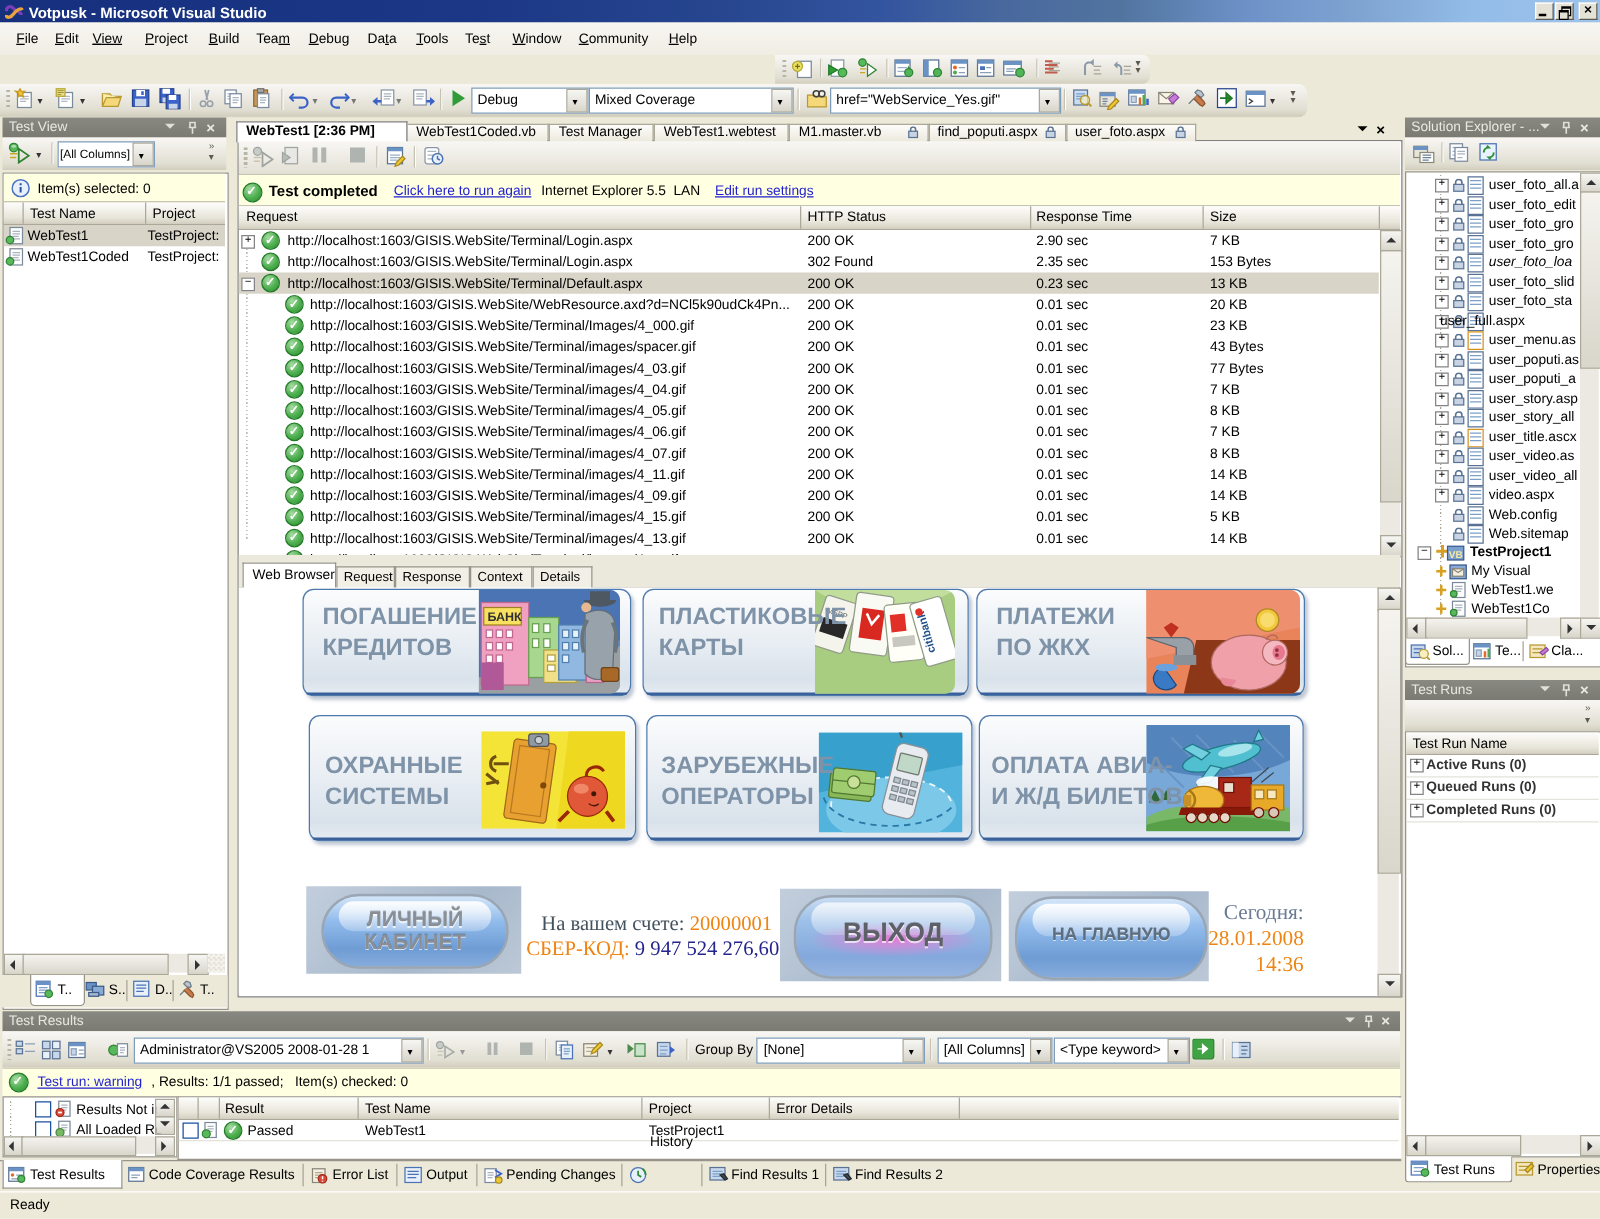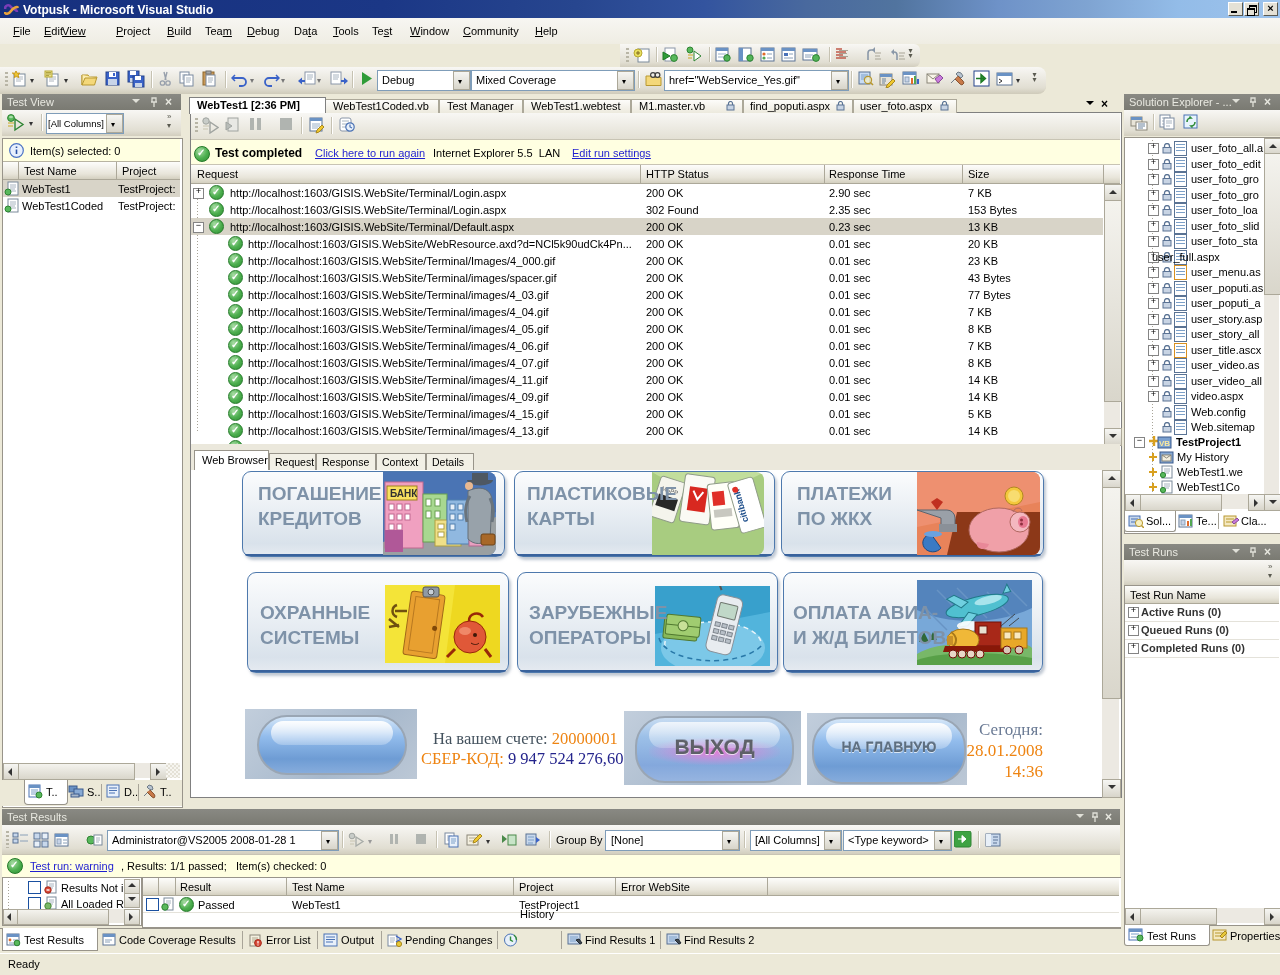--- a/index.html
+++ b/index.html
@@ -38,21 +38,21 @@
   </div>
 <div class="abs" style="left:1244px;top:2px;width:13px;height:12px;background:#E4E1D6;border:1px solid;border-color:#fff #5A5A52 #5A5A52 #fff;">
     <div class="abs" style="left:4px;top:2px;width:6px;height:5px;border:1px solid #000;border-top-width:2px;"></div>
     <div class="abs" style="left:2px;top:5px;width:6px;height:5px;border:1px solid #000;border-top-width:2px;background:#E4E1D6;"></div>
   </div>
 <div class="abs" style="left:1263px;top:2px;width:13px;height:12px;background:#E4E1D6;border:1px solid;border-color:#fff #5A5A52 #5A5A52 #fff;color:#000;font-weight:bold;font-size:11px;text-align:center;line-height:11px;">×</div>
 
 <div class="abs" style="left:0;top:18px;width:1280px;height:26px;background:linear-gradient(#F7F6F2,#EFEDE3);"></div>
 <div class="abs" style="left:13px;top:25px;"><u>F</u>ile</div>
 <div class="abs" style="left:44px;top:25px;"><u>E</u>dit</div>
-<div class="abs" style="left:62px;top:25px;text-decoration:underline;"><u>V</u>iew</div>
+<div class="abs" style="left:74px;top:25px;text-decoration:underline;"><u>V</u>iew</div>
 <div class="abs" style="left:116px;top:25px;"><u>P</u>roject</div>
 <div class="abs" style="left:167px;top:25px;"><u>B</u>uild</div>
 <div class="abs" style="left:205px;top:25px;">Tea<u>m</u></div>
 <div class="abs" style="left:247px;top:25px;"><u>D</u>ebug</div>
 <div class="abs" style="left:294px;top:25px;">Da<u>t</u>a</div>
 <div class="abs" style="left:333px;top:25px;"><u>T</u>ools</div>
 <div class="abs" style="left:372px;top:25px;">Te<u>s</u>t</div>
 <div class="abs" style="left:410px;top:25px;"><u>W</u>indow</div>
 <div class="abs" style="left:463px;top:25px;"><u>C</u>ommunity</div>
 <div class="abs" style="left:535px;top:25px;"><u>H</u>elp</div>
@@ -741,20 +741,21 @@
 
 <style>
 .plate{position:absolute;background:linear-gradient(135deg,#C2CEDC,#A8B9CC 60%,#BCC8D6);}
 .pill{position:absolute;border-radius:30px;background:linear-gradient(#D4E6F8,#92BCEC 35%,#6E9CD4 75%,#86ACDC);border:2px solid #9AA6B4;}
 .gloss{position:absolute;left:8%;right:8%;top:4px;height:42%;border-radius:24px;background:linear-gradient(rgba(255,255,255,.95),rgba(255,255,255,.25));}
 .ptxt{position:absolute;width:100%;text-align:center;font-weight:bold;color:#8A8F96;text-shadow:0 1px 0 rgba(255,255,255,.7),0 -1px 0 rgba(60,70,80,.35);}
 </style>
 <div class="plate" style="left:245px;top:709px;width:172px;height:70px;"></div>
 <div class="pill" style="left:257px;top:715px;width:146px;height:56px;">
     <div class="gloss"></div>
+    <div class="ptxt" style="top:10px;font-size:17px;line-height:18px;">ЛИЧНЫЙ<br>КАБИНЕТ</div>
   </div>
 <div class="abs" style="z-index:7;left:433px;top:729px;font-family:'Liberation Serif',serif;font-size:16.5px;color:#44525E;white-space:nowrap;">На вашем счете: <span style="color:#EE8412;">20000001</span></div>
 <div class="abs" style="z-index:7;left:421px;top:749px;font-family:'Liberation Serif',serif;font-size:16.5px;color:#EE8412;white-space:nowrap;">СБЕР-КОД: <span style="color:#24248C;">9 947 524 276,60</span></div>
 <div class="plate" style="left:624px;top:711px;width:177px;height:74px;"></div>
 <div class="pill" style="left:635px;top:716px;width:155px;height:63px;background:linear-gradient(#C8DCF2,#9CC0E8 30%,#84A8DC 75%,#96B4E0);">
     <div class="abs" style="left:8%;right:8%;top:32%;height:42%;border-radius:40%;background:radial-gradient(ellipse,rgba(228,126,214,1),rgba(230,130,215,0) 75%);"></div>
     <div class="gloss" style="opacity:.8"></div>
     <div class="ptxt" style="top:17px;font-size:21px;color:#5E6068;">ВЫХОД</div>
   </div>
 <div class="plate" style="left:807px;top:713px;width:160px;height:72px;"></div>
@@ -840,21 +841,21 @@
 <div class="abs exp" style="left:1148px;top:205.0px;">+</div>
 <svg class="abs" style="left:1162px;top:205.0px" width="10" height="11" viewBox="0 0 10 11">
     <rect x="1" y="4.5" width="8" height="5.5" fill="#C8D4E4" stroke="#5A7394"></rect>
     <path d="M2.5 4.5V3a2.2 2.2 0 015 0v1.5" fill="none" stroke="#5A7394" stroke-width="1.3"></path>
   </svg>
 <div class="abs pg" style="left:1174px;top:203.0px;border-color:#5A7394;">
     <div class="pgl" style="top:2px;"></div>
     <div class="pgl" style="top:5px;"></div>
     <div class="pgl" style="top:8px;"></div>
   </div>
-<div class="abs" style="left:1191px;top:204.0px;white-space:nowrap;width:73px;overflow:hidden;">user_foto_loa​</div>
+<div class="abs" style="left:1191px;top:204.0px;white-space:nowrap;width:73px;overflow:hidden;font-style:italic;">user_foto_loa​</div>
 <div class="abs exp" style="left:1148px;top:220.5px;">+</div>
 <svg class="abs" style="left:1162px;top:220.5px" width="10" height="11" viewBox="0 0 10 11">
     <rect x="1" y="4.5" width="8" height="5.5" fill="#C8D4E4" stroke="#5A7394"></rect>
     <path d="M2.5 4.5V3a2.2 2.2 0 015 0v1.5" fill="none" stroke="#5A7394" stroke-width="1.3"></path>
   </svg>
 <div class="abs pg" style="left:1174px;top:218.5px;border-color:#5A7394;">
     <div class="pgl" style="top:2px;"></div>
     <div class="pgl" style="top:5px;"></div>
     <div class="pgl" style="top:8px;"></div>
   </div>
@@ -1010,21 +1011,21 @@
   </svg>
 <div class="abs" style="left:1176px;top:436px;font-weight:bold;">TestProject1</div>
 <svg class="abs" style="left:1148px;top:452px" width="10" height="10" viewBox="0 0 10 10">
     <path d="M5 1v8M1 5h8" stroke="#D8A020" stroke-width="2"></path>
   </svg>
 <svg class="abs" style="left:1159px;top:451px" width="15" height="13" viewBox="0 0 15 13">
     <rect x="1" y="1" width="13" height="11" fill="#88AAD4" stroke="#3A5A8C"></rect>
     <rect x="3" y="4" width="9" height="6" fill="#F4F0E0" stroke="#8A8678"></rect>
     <path d="M3 4l4.5 3L12 4" fill="none" stroke="#8A8678"></path>
   </svg>
-<div class="abs" style="left:1177px;top:451px;white-space:nowrap;width:87px;overflow:hidden;">My History</div>
+<div class="abs" style="left:1177px;top:451px;white-space:nowrap;width:87px;overflow:hidden;">My Visual</div>
 <svg class="abs" style="left:1148px;top:467px" width="10" height="10" viewBox="0 0 10 10">
     <path d="M5 1v8M1 5h8" stroke="#D8A020" stroke-width="2"></path>
   </svg>
 <svg class="abs" style="left:1160px;top:465px" width="13" height="14" viewBox="0 0 13 14">
     <rect x="2" y="1" width="10" height="12" fill="#fff" stroke="#7a8a9a"></rect>
     <path d="M4 4h6M4 6h6M4 8h5" stroke="#A8B4C0"></path>
     <circle cx="3" cy="10" r="2.6" fill="#58B85C" stroke="#2E8432"></circle>
   </svg>
 <div class="abs" style="left:1177px;top:466px;white-space:nowrap;width:87px;overflow:hidden;">WebTest1.we​</div>
 <svg class="abs" style="left:1148px;top:482px" width="10" height="10" viewBox="0 0 10 10">
@@ -1246,21 +1247,21 @@
 <div class="arr" style="left:7px;top:913px;border:4px solid transparent;border-right-color:#333;border-left:none;"></div>
 <div class="abs sbb" style="left:124px;top:909px;width:14px;height:14px;"></div>
 <div class="arr" style="left:129px;top:913px;border:4px solid transparent;border-left-color:#333;border-right:none;"></div>
 <div class="abs thumb" style="left:17px;top:909px;width:90px;height:14px;"></div>
 
 <div class="abs" style="left:142px;top:877px;width:978px;height:49px;background:#fff;border:1px solid #98948A;border-right:none;"></div>
 <div class="abs ghead" style="left:143px;top:878px;width:976px;height:17px;border-bottom:1px solid #ACA899;"></div>
 <div class="abs" style="left:180px;top:881px;">Result</div>
 <div class="abs" style="left:292px;top:881px;">Test Name</div>
 <div class="abs" style="left:519px;top:881px;">Project</div>
-<div class="abs" style="left:621px;top:881px;">Error WebSite</div>
+<div class="abs" style="left:621px;top:881px;">Error Details</div>
 <div class="abs" style="left:158px;top:878px;width:1px;height:17px;background:#ACA899;"></div>
 <div class="abs" style="left:175px;top:878px;width:1px;height:17px;background:#ACA899;"></div>
 <div class="abs" style="left:286px;top:878px;width:1px;height:17px;background:#ACA899;"></div>
 <div class="abs" style="left:513px;top:878px;width:1px;height:17px;background:#ACA899;"></div>
 <div class="abs" style="left:615px;top:878px;width:1px;height:17px;background:#ACA899;"></div>
 <div class="abs" style="left:767px;top:878px;width:1px;height:17px;background:#ACA899;"></div>
 <div class="abs" style="left:146px;top:898px;width:11px;height:11px;background:#fff;border:1px solid #1A50A0;"></div>
 <svg class="abs" style="left:161px;top:897px" width="14" height="14" viewBox="0 0 14 14">
     <rect x="3" y="1" width="9" height="12" fill="#fff" stroke="#7a8a9a"></rect>
     <path d="M5 4h5M5 6h5M5 8h4" stroke="#A8B4C0"></path>

